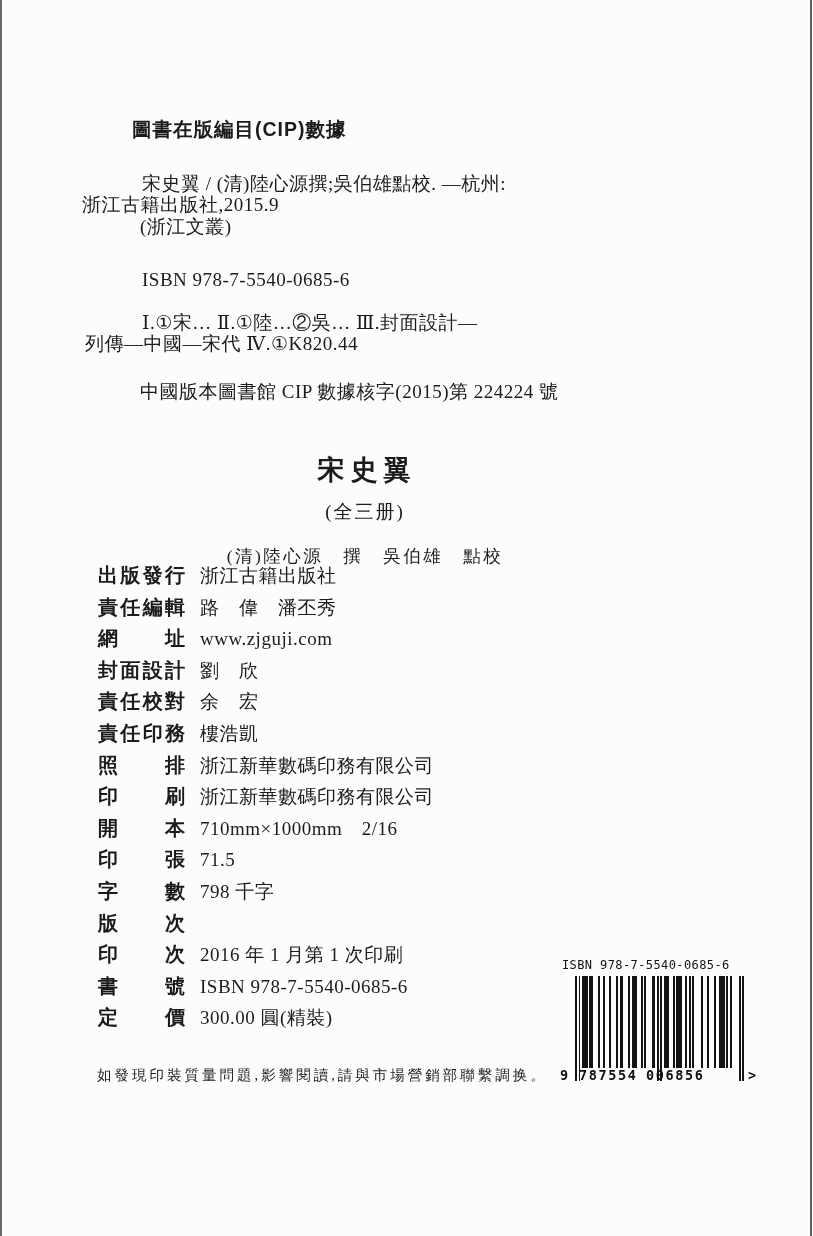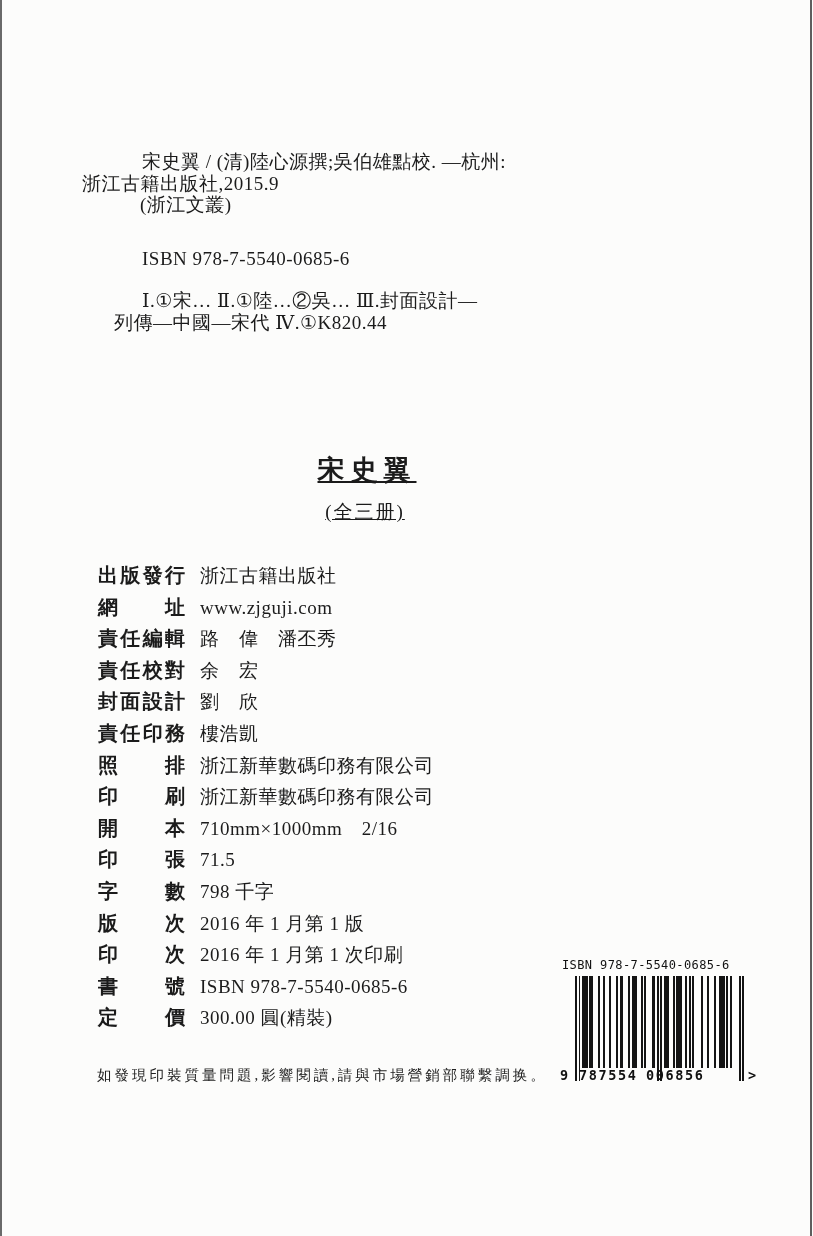--- a/index.html
+++ b/index.html
@@ -14,26 +14,26 @@
 
   
   .cip{position:absolute;left:82px;top:119px;width:600px;font-size:19px;line-height:21.5px;}
   .cip-heading{
     font-family:"Liberation Sans","DejaVu Sans",sans-serif;font-weight:bold;
     font-size:19.5px;padding-left:50px;margin-bottom:27px;letter-spacing:1px;
   }
   .cip-line{white-space:nowrap;letter-spacing:0.5px;}
   .ind60{padding-left:60px;margin-top:32px;}
   .ind58{padding-left:58px;}
-  .ind3{padding-left:3px;margin-left:29px;}
+  .ind3{padding-left:3px;}
   .gap21{margin-top:21px;}
   .gap27{margin-top:26px;}
 
   
-  .titleblock{position:absolute;left:0;width:728px;top:452px;text-align:center;text-decoration:underline;}
+  .titleblock{position:absolute;left:0;width:728px;top:452px;text-align:center;}
   .book-title{
     margin:0;font-family:"Liberation Sans","DejaVu Sans",sans-serif;
     font-size:27px;font-weight:bold;letter-spacing:6px;padding-left:6px;
   }
   .volumes{margin-top:11px;font-size:19px;letter-spacing:2px;padding-left:2px;}
   .authors{margin-top:19px;font-size:17.5px;letter-spacing:2.5px;padding-left:2px;}
 
   
   .pubtable{position:absolute;left:98px;top:562px;width:560px;}
   .row{display:flex;align-items:baseline;height:20px;margin-bottom:11.6px;}
@@ -72,55 +72,58 @@
   .d-end{left:173px;}
 </style>
 </head>
 <body>
 
 <div>
   <div class="edge edge-left"></div>
   <div class="edge edge-right"></div>
 
   <section class="cip">
+    <div class="cip-heading">圖書在版編目(CIP)數據</div>
     <div class="cip-line ind60">宋史翼 / (清)陸心源撰;吳伯雄點校. —杭州:</div>
     <div class="cip-line">浙江古籍出版社,2015.9</div>
     <div class="cip-line ind58">(浙江文叢)</div>
     <div class="cip-line ind60">ISBN 978-7-5540-0685-6</div>
     <div class="cip-line ind60 gap21">Ⅰ.①宋… Ⅱ.①陸…②吳… Ⅲ.封面設計—</div>
     <div class="cip-line ind3">列傳—中國—宋代 Ⅳ.①K820.44</div>
+    <div class="cip-line ind58 gap27">中國版本圖書館 CIP 數據核字(2015)第 224224 號</div>
   </section>
 
   <section class="titleblock">
     <h1 class="book-title">宋史翼</h1>
     <div class="volumes">(全三册)</div>
+    <div class="authors">(清)陸心源　撰　吳伯雄　點校</div>
   </section>
 
   <section class="pubtable">
     <div class="row">
       <div class="lbl">出版發行</div>
       <div class="val">浙江古籍出版社</div>
     </div>
     <div class="row">
+      <div class="lbl">責任編輯</div>
+      <div class="val">路　偉　潘丕秀</div>
+    </div>
+    <div class="row">
       <div class="lbl">網址</div>
       <div class="val">www.zjguji.com</div>
     </div>
     <div class="row">
-      <div class="lbl">責任編輯</div>
-      <div class="val">路　偉　潘丕秀</div>
+      <div class="lbl">封面設計</div>
+      <div class="val">劉　欣</div>
     </div>
     <div class="row">
       <div class="lbl">責任校對</div>
       <div class="val">余　宏</div>
     </div>
     <div class="row">
-      <div class="lbl">封面設計</div>
-      <div class="val">劉　欣</div>
-    </div>
-    <div class="row">
       <div class="lbl">責任印務</div>
       <div class="val">樓浩凱</div>
     </div>
     <div class="row">
       <div class="lbl">照排</div>
       <div class="val">浙江新華數碼印務有限公司</div>
     </div>
     <div class="row">
       <div class="lbl">印刷</div>
       <div class="val">浙江新華數碼印務有限公司</div>
@@ -132,21 +135,20 @@
     <div class="row">
       <div class="lbl">印張</div>
       <div class="val">71.5</div>
     </div>
     <div class="row">
       <div class="lbl">字數</div>
       <div class="val">798 千字</div>
     </div>
     <div class="row">
       <div class="lbl">版次</div>
-      <div class="val">2016 年 1 月第 1 版</div>
     </div>
     <div class="row">
       <div class="lbl">印次</div>
       <div class="val">2016 年 1 月第 1 次印刷</div>
     </div>
     <div class="row">
       <div class="lbl">書號</div>
       <div class="val">ISBN 978-7-5540-0685-6</div>
     </div>
     <div class="row">

